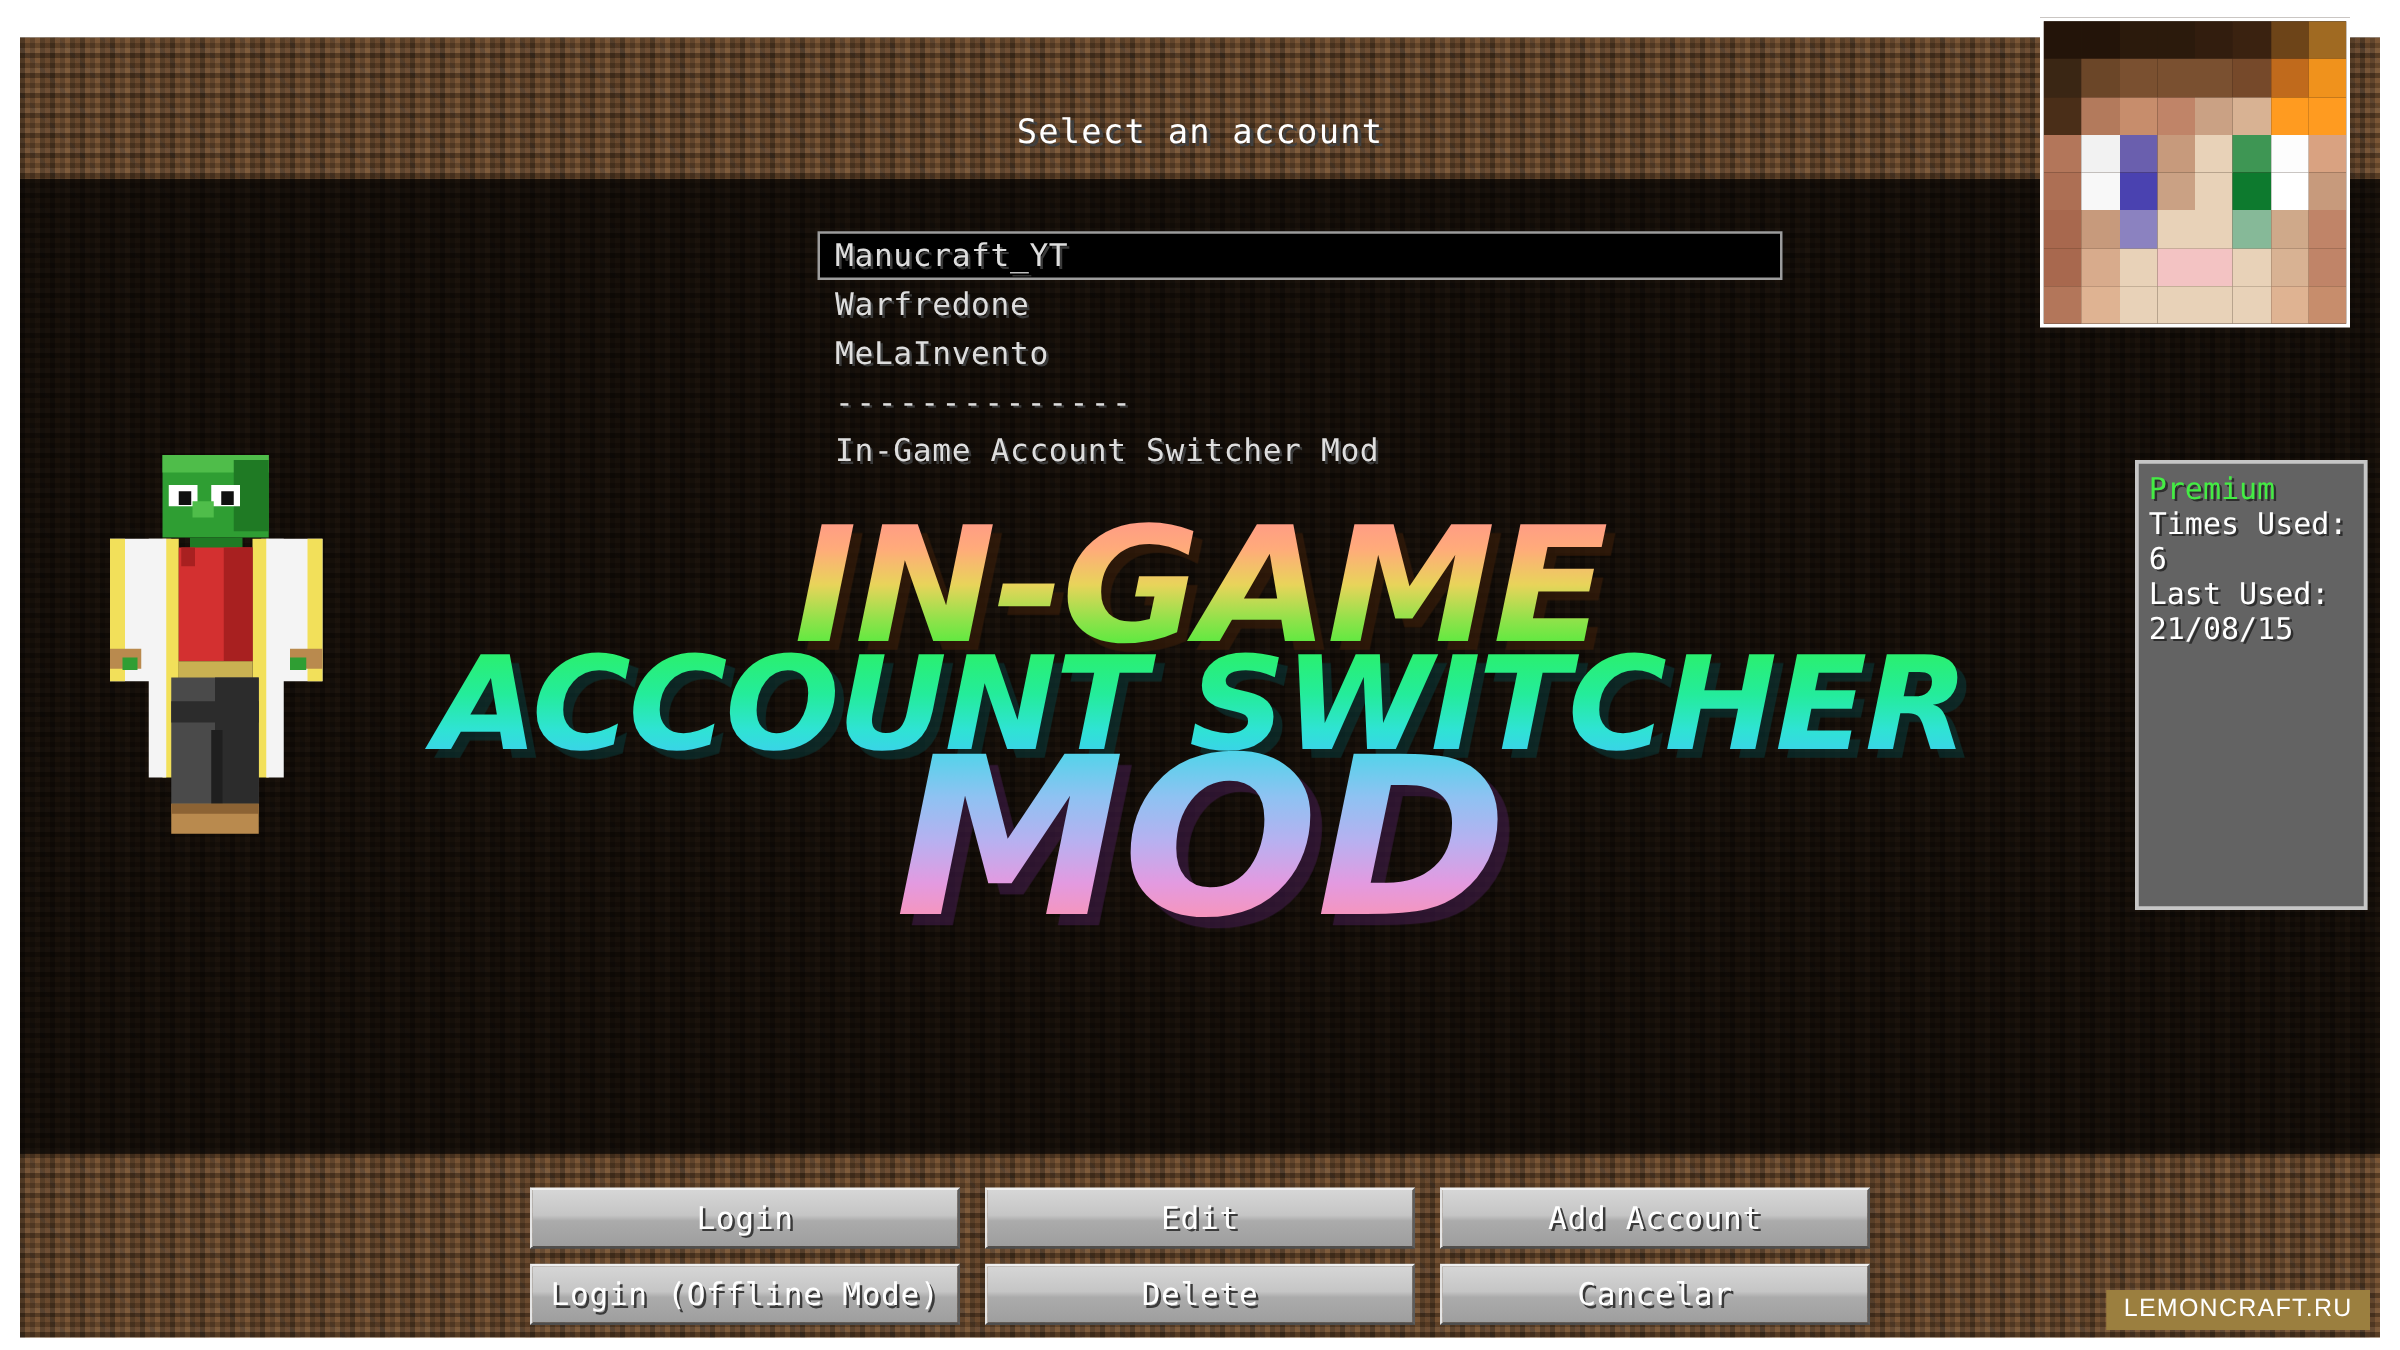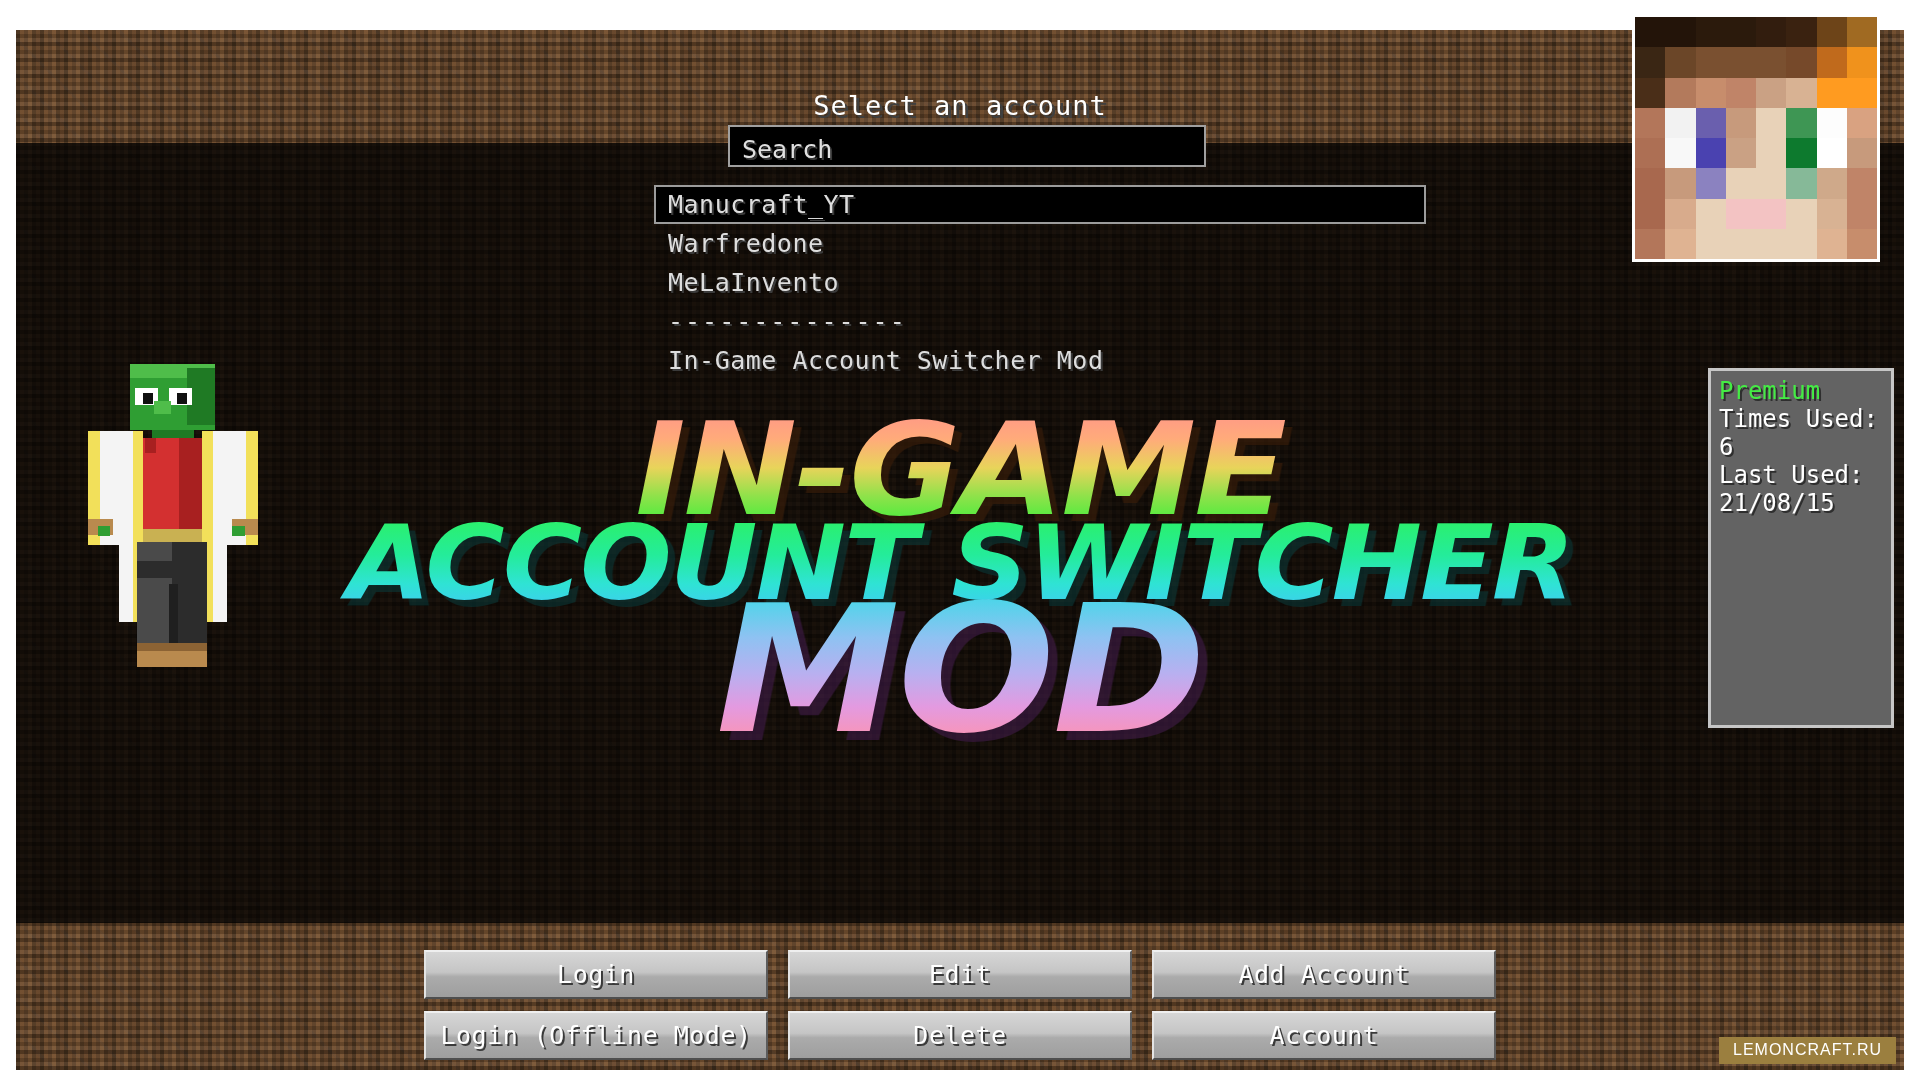--- a/index.html
+++ b/index.html
@@ -225,39 +225,36 @@
     white-space:nowrap;
   }
 
   
   #watermark {
     position:absolute;
     right:8px; bottom:6px;
     background:#9b7f3f;
     color:#ffffff;
     font-family:"Liberation Sans", sans-serif;
-    font-size:16px;
+    font-size:20px;
     letter-spacing:1px;
     padding:4px 14px 5px 14px;
   }
 </style>
 </head>
 <body>
 
 <div id="screen">
 
   <div id="panel" class="dirt">
 
     <div id="band-main" class="dim-band"></div>
 
     <div id="title">Select an account</div>
 
-    <div id="search-box">
-      <span id="search-text">Search</span>
-    </div>
 
     <div id="account-list">
         <div class="acct-row selected">
           <span class="acct-label">Manucraft_YT</span>
         </div>
         <div class="acct-row">
           <span class="acct-label">Warfredone</span>
         </div>
         <div class="acct-row">
           <span class="acct-label">MeLaInvento</span>
@@ -321,21 +318,21 @@
 
     <div id="buttons">
       <div class="btn-row" id="btn-row-1">
           <div class="mc-btn">Login</div>
           <div class="mc-btn">Edit</div>
           <div class="mc-btn">Add Account</div>
         </div>
       <div class="btn-row" id="btn-row-2">
           <div class="mc-btn">Login (Offline Mode)</div>
           <div class="mc-btn">Delete</div>
-          <div class="mc-btn">Account</div>
+          <div class="mc-btn">Cancelar</div>
         </div>
     </div>
 
     <div id="watermark">LEMONCRAFT.RU</div>
   </div>
 
   <div id="head-preview">
     <div class="head-grid" id="head-grid">
         <div style="background: rgb(35, 20, 9);"></div>
         <div style="background: rgb(35, 20, 9);"></div>

